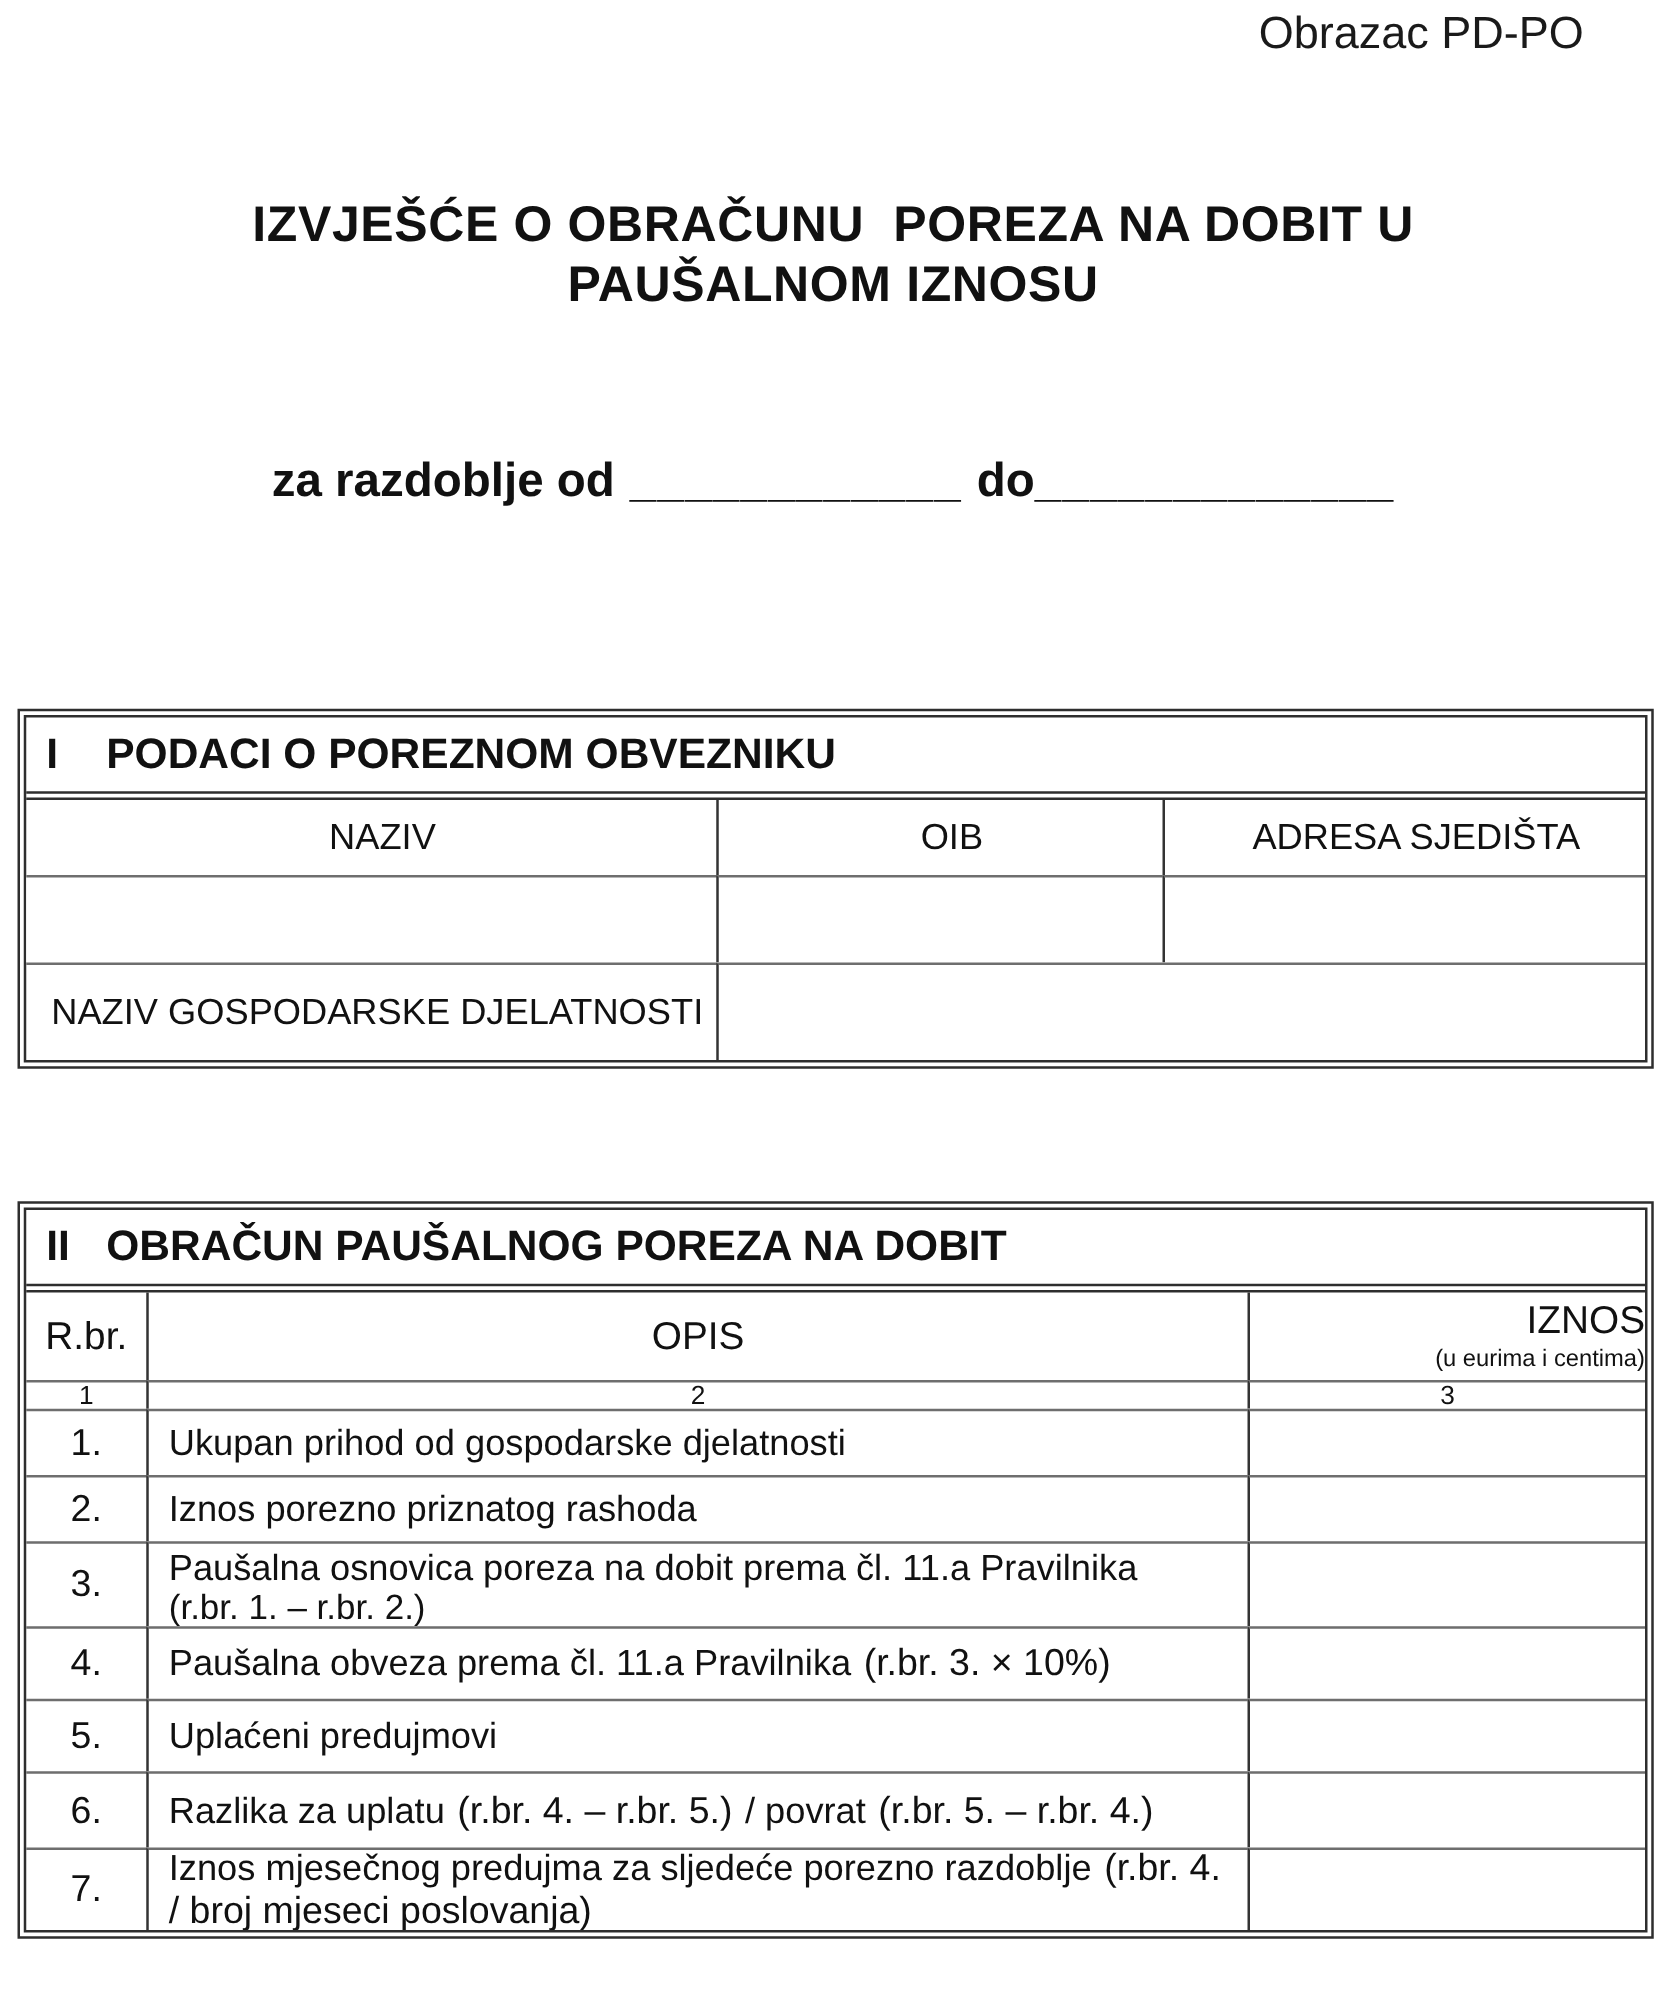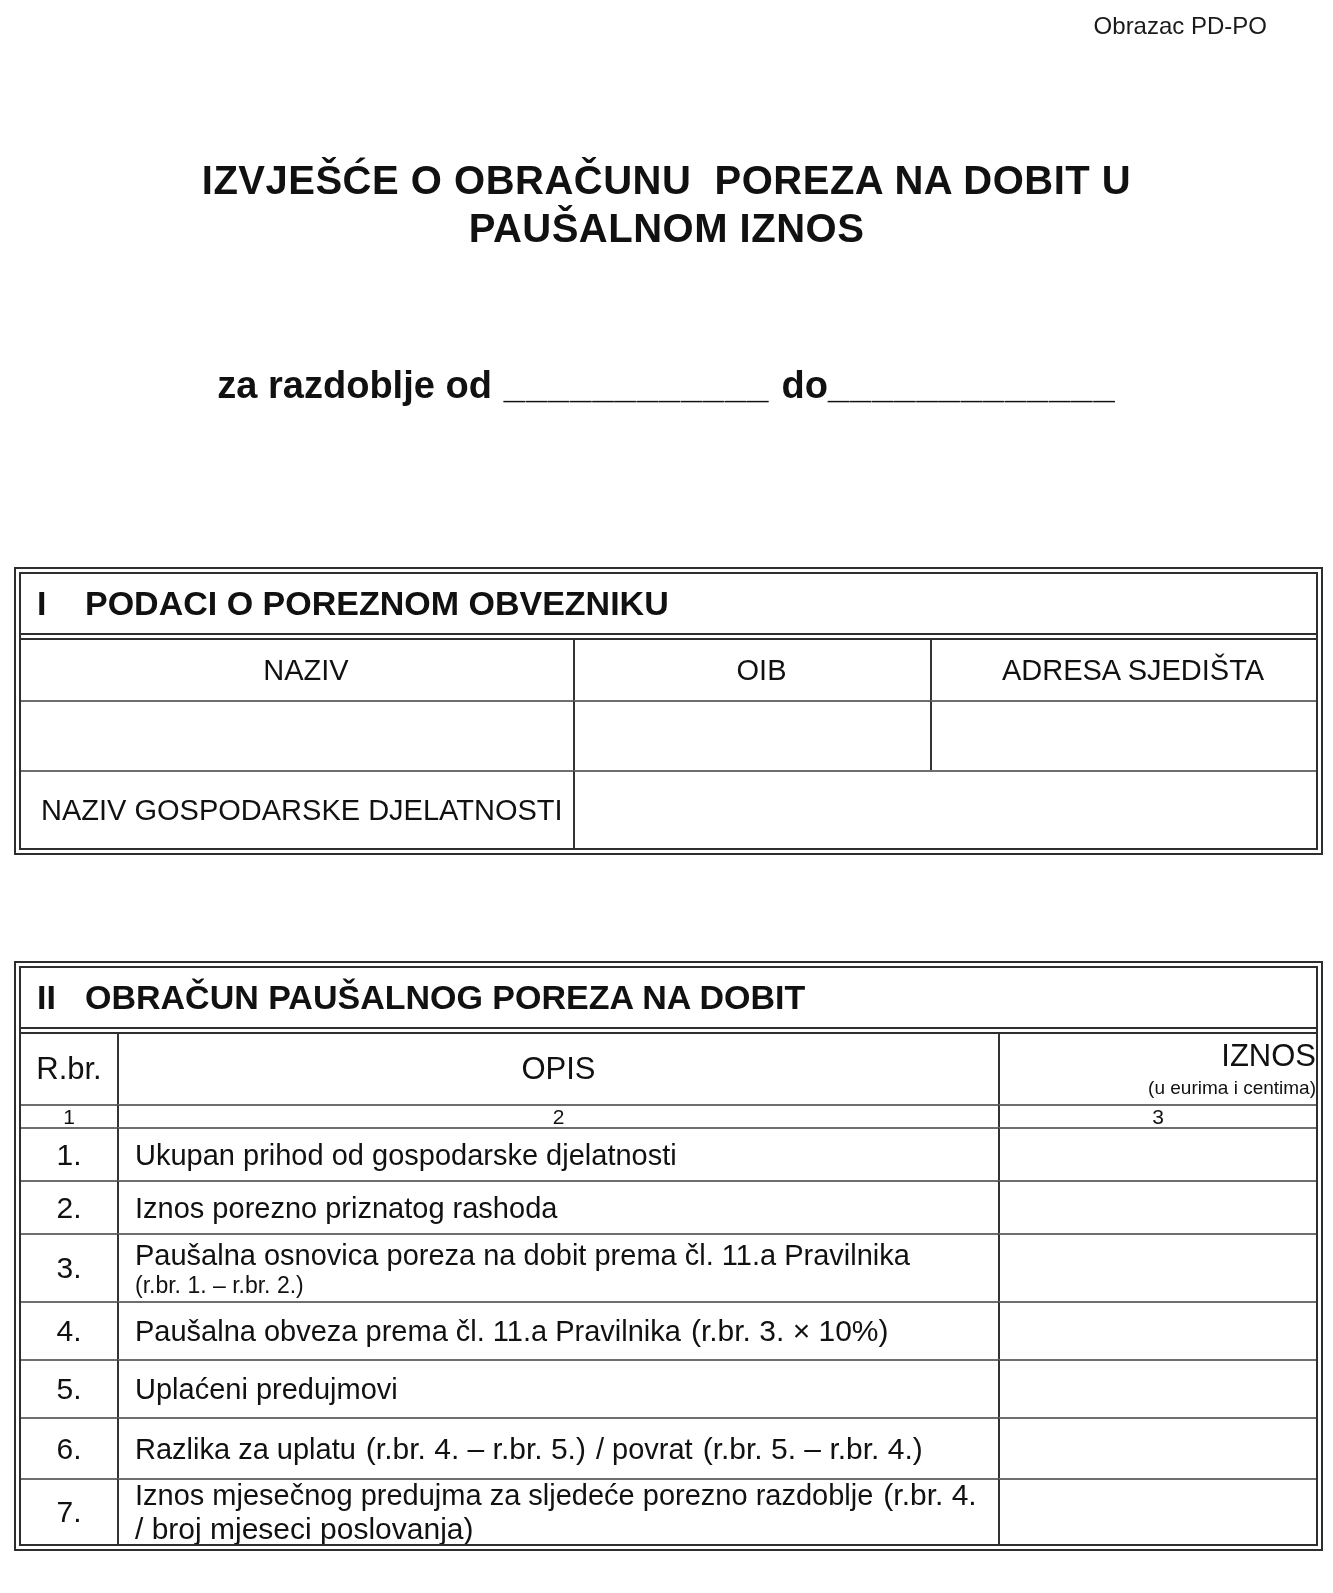--- a/index.html
+++ b/index.html
@@ -10,21 +10,21 @@
     color: #111;
     position: relative;
     overflow: hidden;
   }
   .page { width: 1333px; height: 1593px; background: #fff; }
 
   
   .form-code {
     padding-top: 6px; padding-right: 66px;
     text-align: right;
-    font-size: 24px;
+    font-size: 36px;
     line-height: 40px;
     color: #1a1a1a;
   }
 
   
   .title {
     margin-top: 110px;
     text-align: center;
     font-weight: bold;
     font-size: 40px;
@@ -106,33 +106,33 @@
   .opis {
     justify-content: flex-start;
     padding-left: 16px;
     padding-right: 8px;
     font-size: 29px;
     line-height: 34px;
   }
   .opis .inner { display: block; }
   .small { font-size: 30px; }
   .ml { margin-left: 10px; }
-  .sub-line { font-size: 23px; line-height: 27px; display: block; }
+  .sub-line { font-size: 28px; line-height: 27px; display: block; }
   .value-cell { background: #fff; }
 </style>
 </head>
 <body>
 
 <div class="page">
 
   <div class="form-code">Obrazac PD-PO</div>
 
   <div class="title">
     <div>IZVJEŠĆE O OBRAČUNU  POREZA NA DOBIT U</div>
-    <div>PAUŠALNOM IZNOS</div>
+    <div>PAUŠALNOM IZNOSU</div>
   </div>
 
   <div class="period"><span>za razdoblje od</span><span class="blank gap-l">____________</span><span class="gap-l">do</span><span class="blank">_____________</span></div>
 
   <section class="box s1">
     <div class="box-heading">
       <span class="h-num">I</span>
       <span>PODACI O POREZNOM OBVEZNIKU</span>
     </div>
     <div class="s1-grid">

